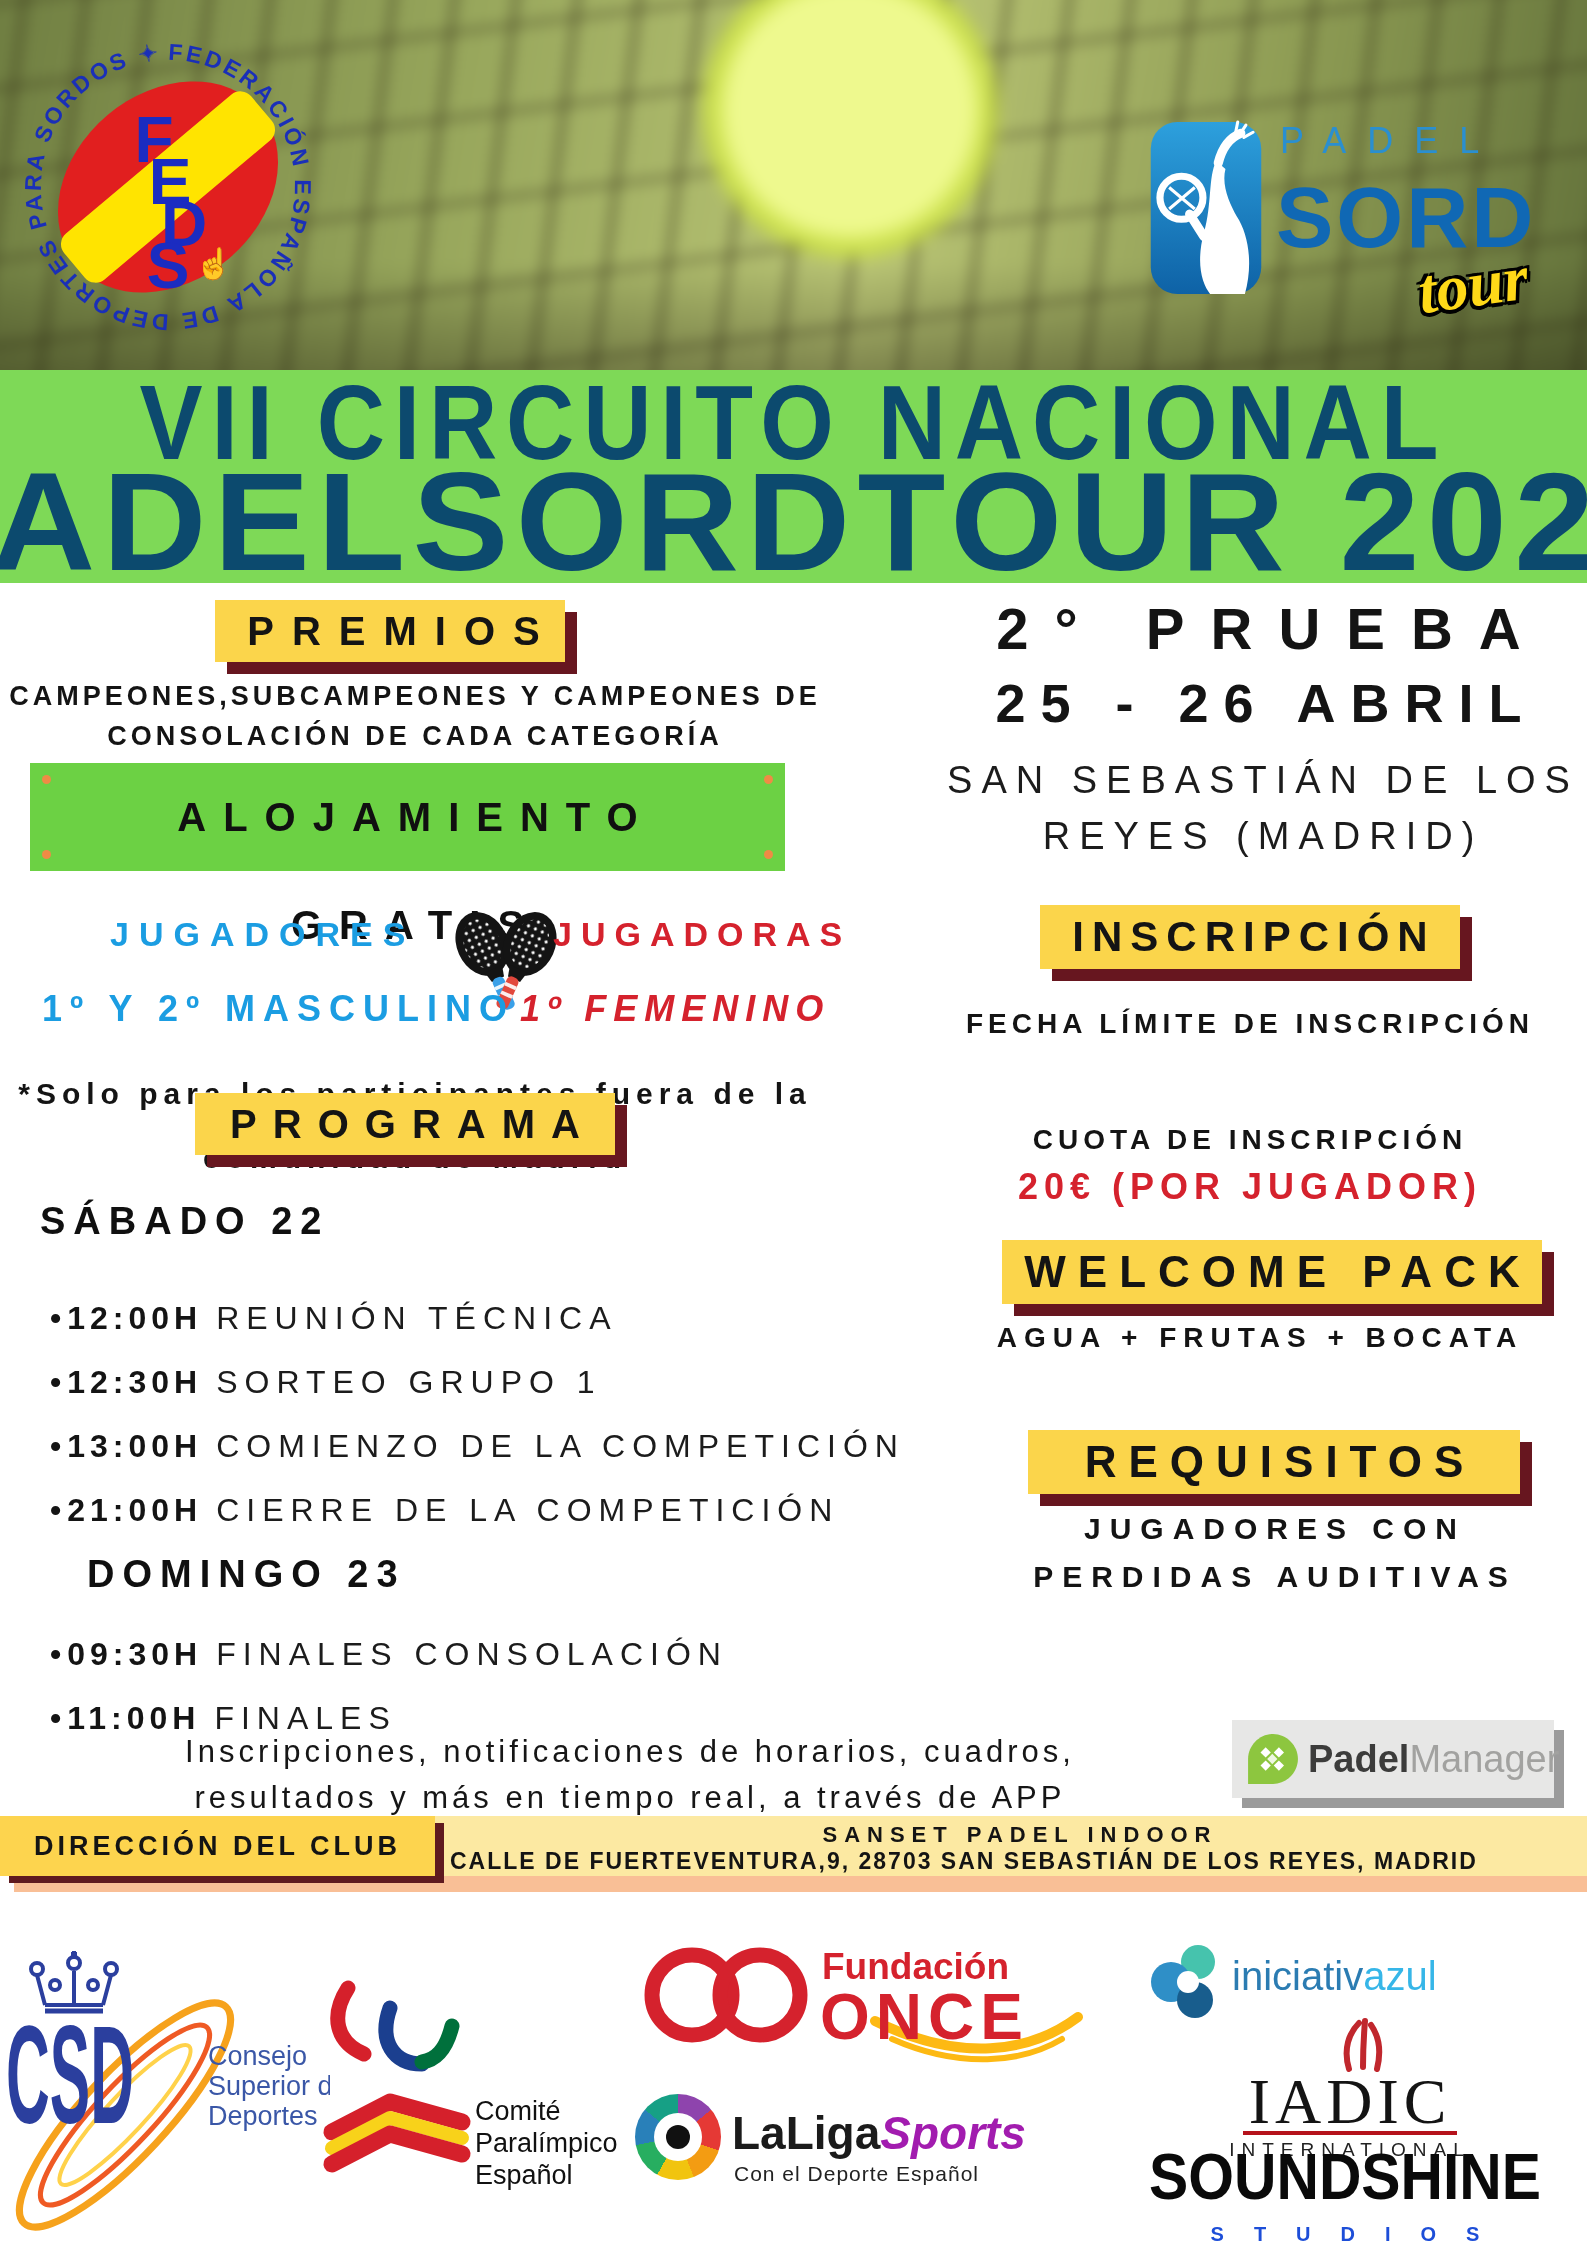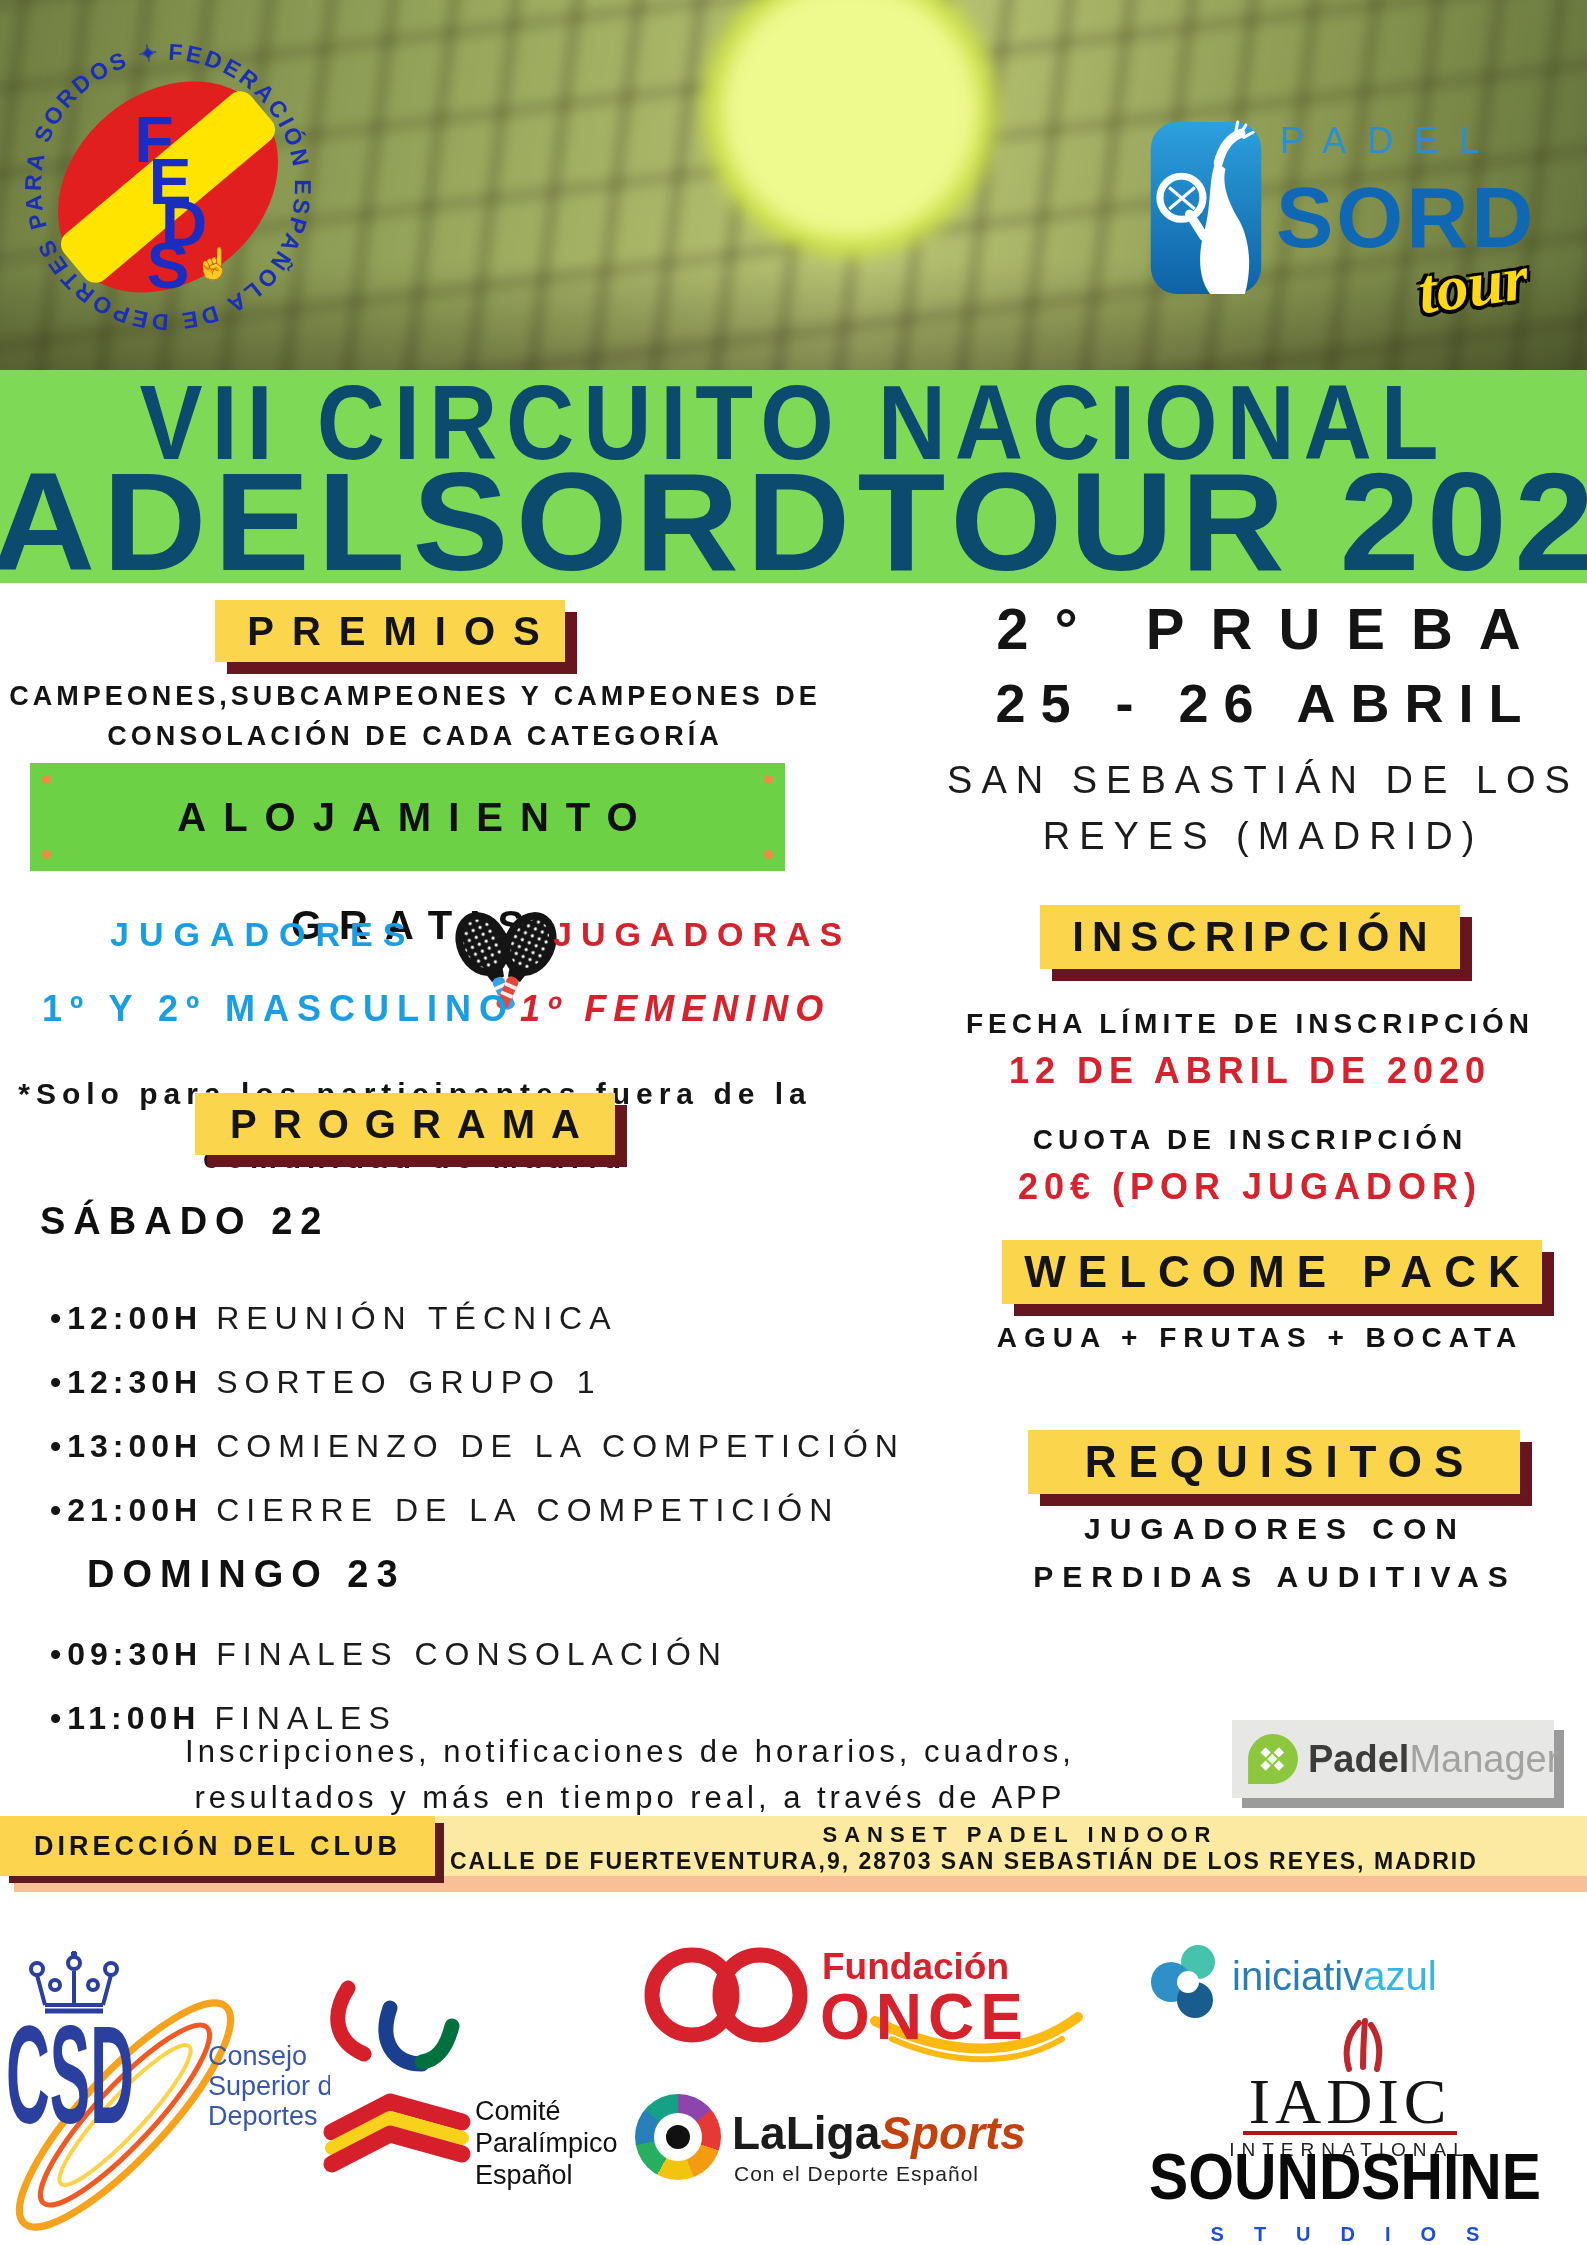--- a/index.html
+++ b/index.html
@@ -118,21 +118,21 @@
   .csd{left:0px;top:1945px;width:330px;height:300px;}
   .paral{left:320px;top:1980px;width:330px;height:210px;}
   .once{left:630px;top:1935px;width:470px;height:140px;}
   .laliga{left:630px;top:2090px;width:470px;height:100px;}
   .laliga-ring{position:absolute;left:5px;top:4px;width:86px;height:86px;border-radius:50%;
     background:conic-gradient(#8e44ad 0 14%,#e53935 14% 30%,#f39c12 30% 44%,#f1c40f 44% 58%,#27ae60 58% 72%,#2980b9 72% 86%,#16a085 86% 100%);}
   .laliga-ring .inner{position:absolute;left:19px;top:19px;width:48px;height:48px;border-radius:50%;background:#fff;}
   .laliga-ring .ball{position:absolute;left:31px;top:31px;width:24px;height:24px;border-radius:50%;background:#111;}
   .laliga-name{position:absolute;left:102px;top:16px;font-size:46px;white-space:nowrap;}
   .laliga-name .b1{font-weight:800;color:#1b1b1b;}
-  .laliga-name .b2{font-weight:600;font-style:italic;color:#c2410c;}
+  .laliga-name .b2{font-weight:600;font-style:italic;color:#a21caf;}
   .laliga-tag{position:absolute;left:104px;top:72px;font-size:21px;font-weight:500;color:#222;letter-spacing:1px;}
   .inicia{left:1140px;top:1940px;width:430px;height:84px;}
   .inicia-text{position:absolute;left:92px;top:14px;font-size:40px;font-weight:500;white-space:nowrap;}
   .inicia-text .t1{color:#2b7cb2;} .inicia-text .t2{color:#36b6e8;}
   .iadic{left:1225px;top:2015px;width:250px;height:130px;text-align:center;}
   .iadic-name{position:absolute;left:0;top:50px;width:250px;font-family:"Liberation Serif",serif;
               font-size:64px;letter-spacing:5px;color:#141414;}
   .iadic-line{position:absolute;left:18px;top:116px;width:214px;height:4px;background:#b5121b;}
   .iadic-intl{position:absolute;left:0;top:124px;width:250px;font-size:19px;font-weight:500;letter-spacing:7px;color:#222;}
   .sound{left:1140px;top:2140px;width:410px;height:105px;text-align:center;}
@@ -270,21 +270,20 @@
 
   <div class="abs event">
     <div class="ev-prueba">2° PRUEBA</div>
     <div class="ev-dates">25 - 26 ABRIL</div>
     <div class="ev-loc">SAN SEBASTIÁN DE LOS</div>
     <div class="ev-loc" style="margin-top:0;">REYES (MADRID)</div>
   </div>
 
   <div class="ybox box-inscripcion">INSCRIPCIÓN</div>
   <div class="abs ins-label">FECHA LÍMITE DE INSCRIPCIÓN</div>
-  <div class="abs ins-date">12 DE ABRIL DE 2020</div>
   <div class="abs ins-cuota">CUOTA DE INSCRIPCIÓN</div>
   <div class="abs ins-fee">20€ (POR JUGADOR)</div>
 
   <div class="ybox box-welcome">WELCOME PACK</div>
   <div class="abs wp-contents">AGUA + FRUTAS + BOCATA</div>
 
   <div class="ybox box-requisitos">REQUISITOS</div>
   <div class="abs req-l1">JUGADORES CON</div>
   <div class="abs req-l2">PERDIDAS AUDITIVAS</div>
 

